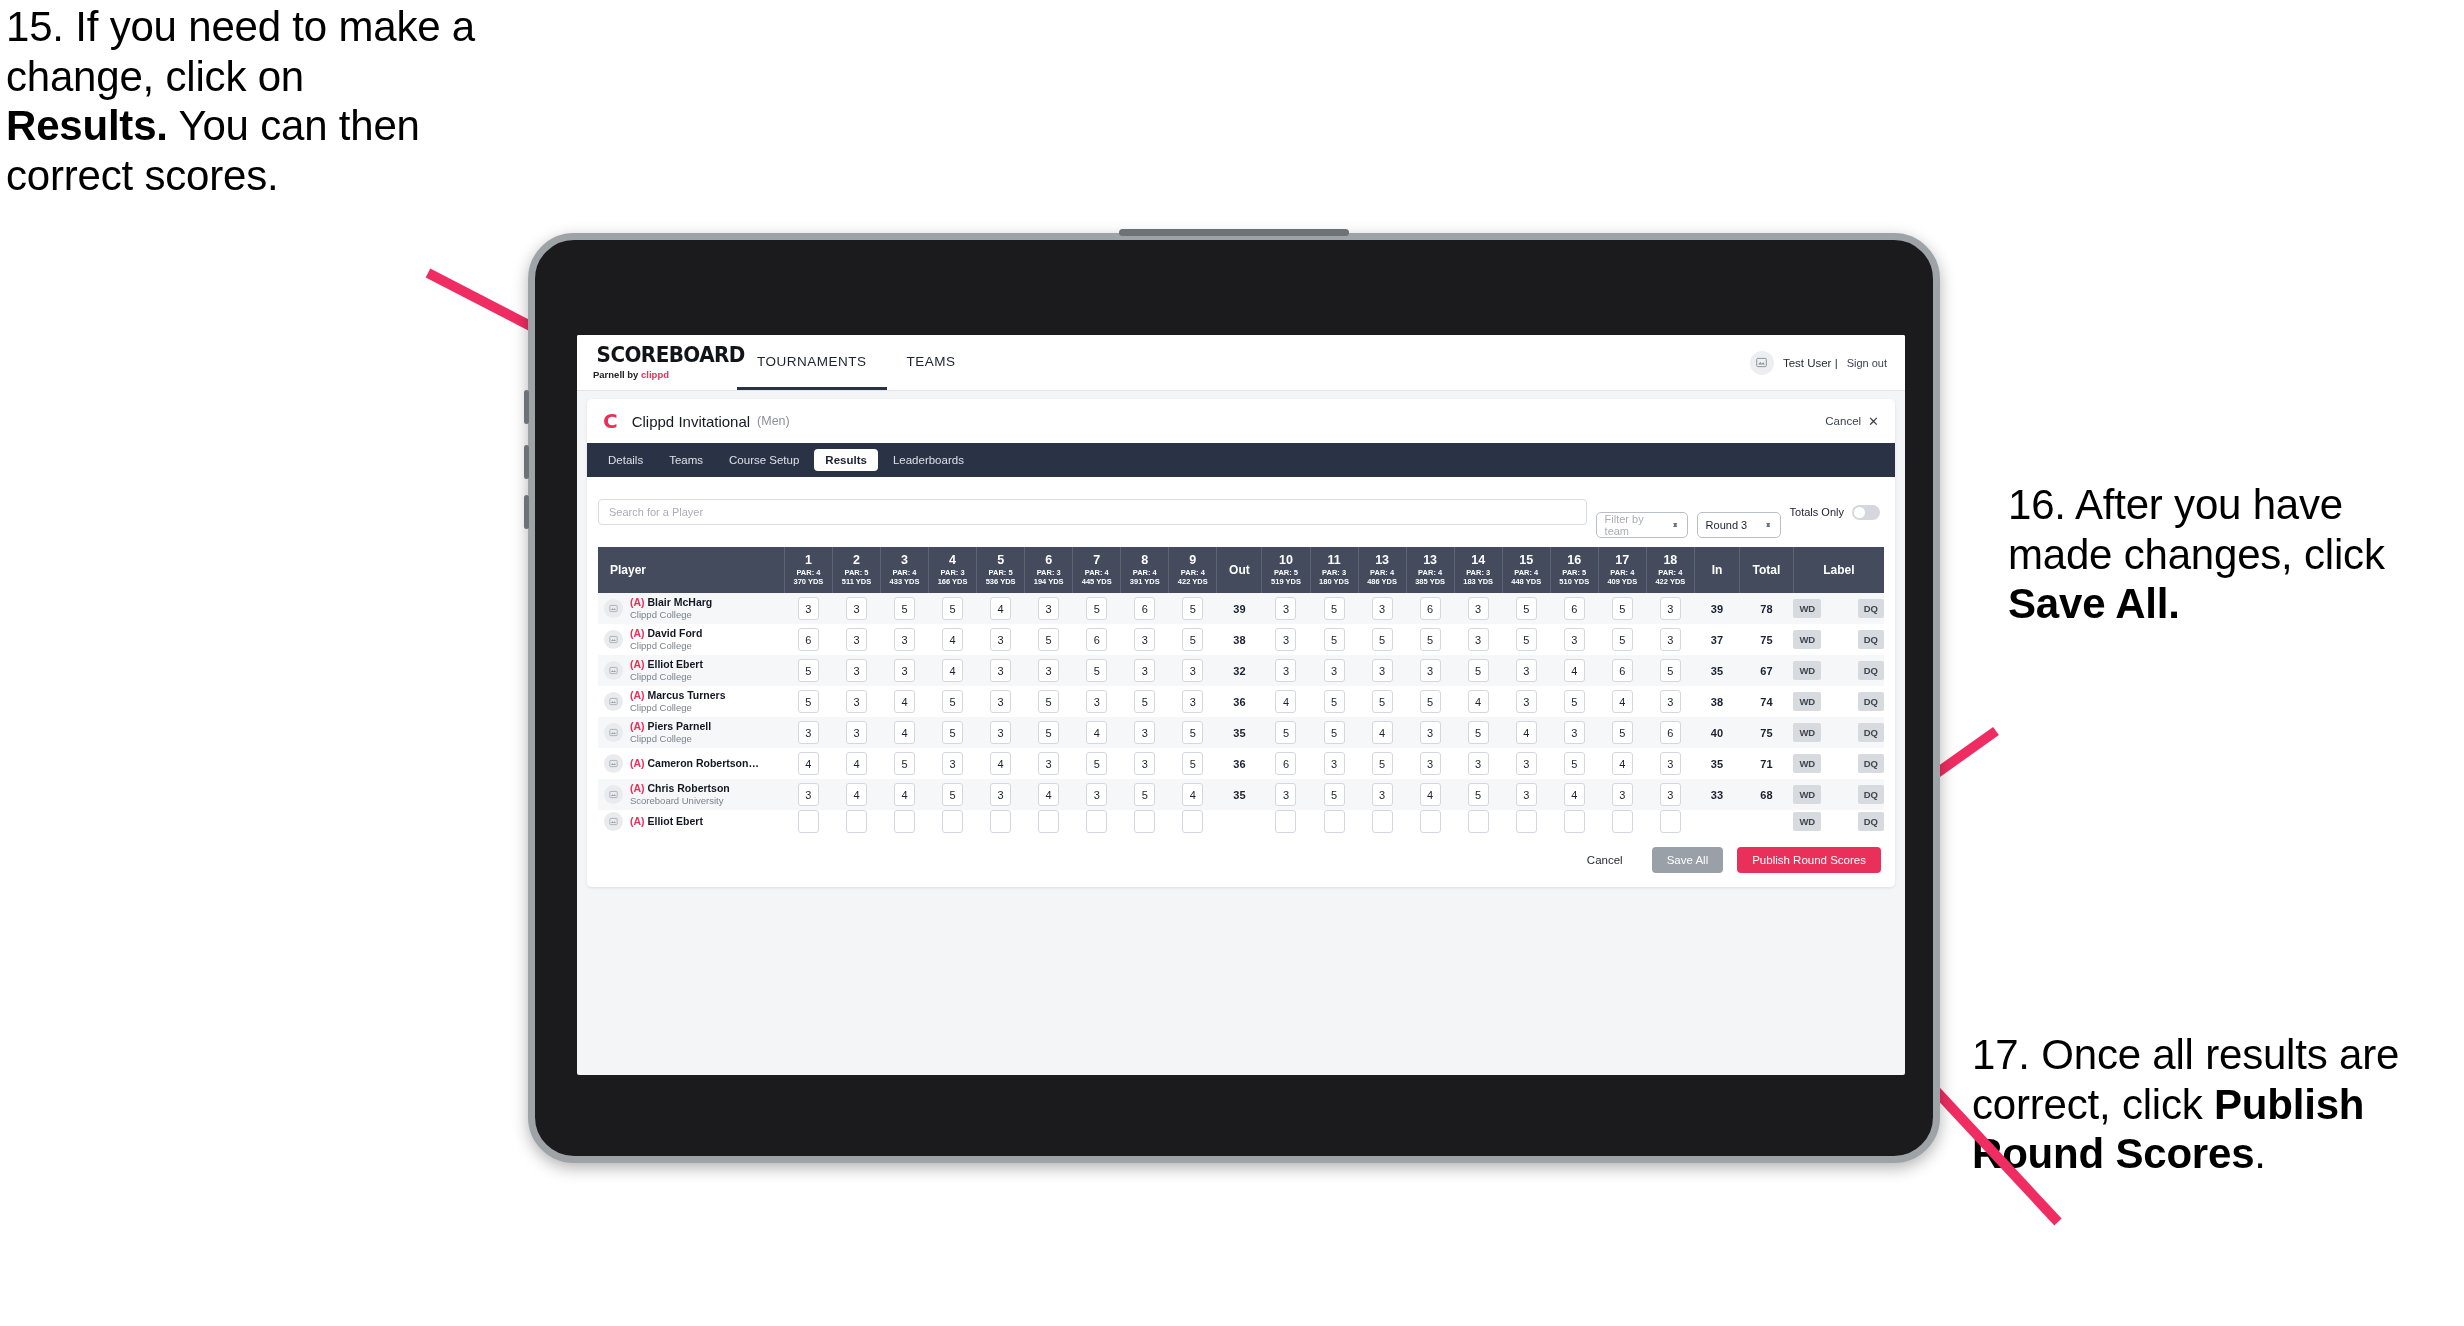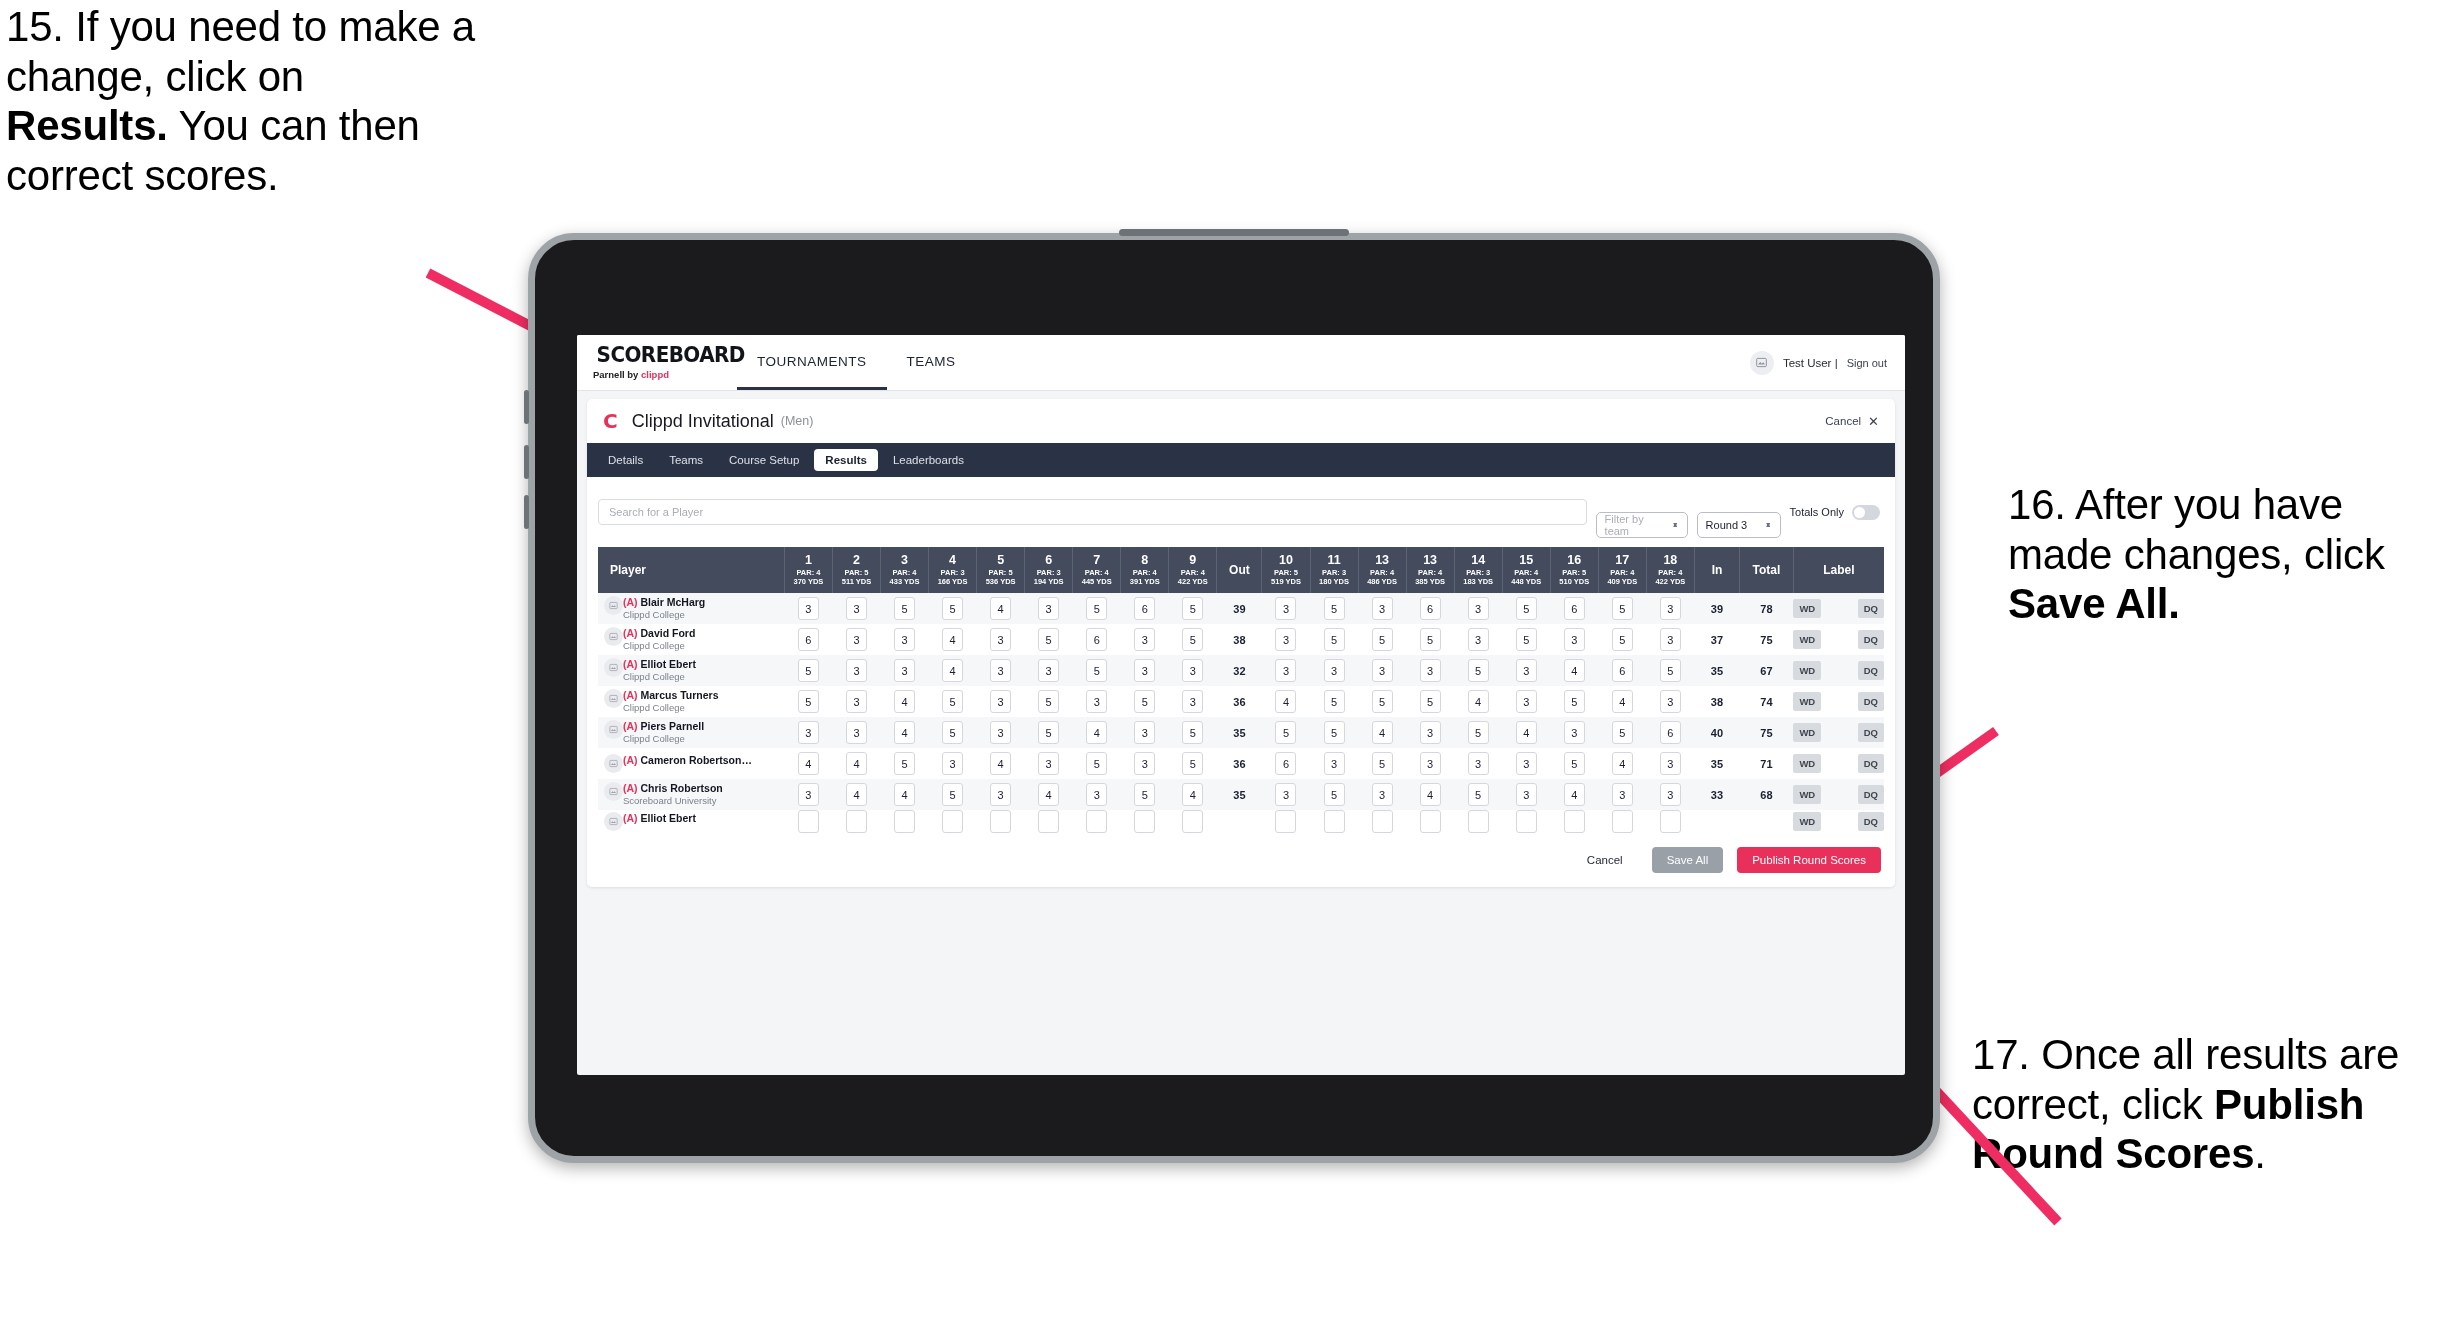--- a/index.html
+++ b/index.html
@@ -85,21 +85,21 @@
   #card {
     margin: 8px 10px 0 10px; background: #fff; border-radius: 5px;
     box-shadow: 0 1px 3px rgba(16,24,40,.10);
     overflow: hidden;
   }
   #titlebar { height: 44px; display: flex; align-items: center; padding: 0 16px; }
   #titlebar .cmark {
     font-family: "DejaVu Sans", sans-serif;
     color: #e8305a; font-weight: 700; font-size: 20px; margin-right: 14px;
   }
-  #titlebar .tname { font-size: 18px; color: #161a20; font-weight: 400; }
+  #titlebar .tname { font-size: 15px; color: #161a20; font-weight: 400; }
   #titlebar .tgender { font-size: 12.5px; color: #8b9099; margin-left: 7px; }
   #titlebar .cancel { margin-left: auto; font-size: 11.5px; color: #3b4250; display: flex; align-items: center; gap: 7px; }
   #titlebar .cancel .x { font-size: 13px; }
 
   
   #tabs {
     height: 34px; background: #2a3245; display: flex; align-items: center;
     padding: 0 10px; gap: 4px;
   }
   .tab {
@@ -142,21 +142,21 @@
   th.hole { width: 33px; }
   th.out, th.inn { width: 31px; }
   th.total { width: 37px; }
 
   tbody tr { height: 31px; }
   tbody tr:nth-child(odd) { background: #f6f7f9; }
   tbody tr:nth-child(even) { background: #ffffff; }
   tbody tr.partial { height: 13px; }
   tbody td { text-align: center; font-size: 11px; color: #1b2130; }
   td.pcell { text-align: left; padding-left: 6px; }
-  .pwrap { display: flex; }
+  .pwrap { display: flex; align-items: center; gap: 7px; }
   .pav { width: 19px; height: 19px; border-radius: 50%; background: #e9ebef; flex: 0 0 19px; display: flex; align-items: center; justify-content: center; }
   .pav svg { width: 9px; height: 9px; }
   .pname { font-size: 10.5px; color: #121620; font-weight: 700; line-height: 1.25; }
   .pname .amt { color: #e8305a; font-weight: 700; }
   .pteam { font-size: 9.5px; color: #7b818c; line-height: 1.3; }
   .sbox {
     width: 21px; height: 23px; margin: 0 auto; border: 1px solid #d4d8de; border-radius: 3px;
     background: #fff; display: flex; align-items: center; justify-content: center;
     font-size: 11px; color: #1b2130;
   }

